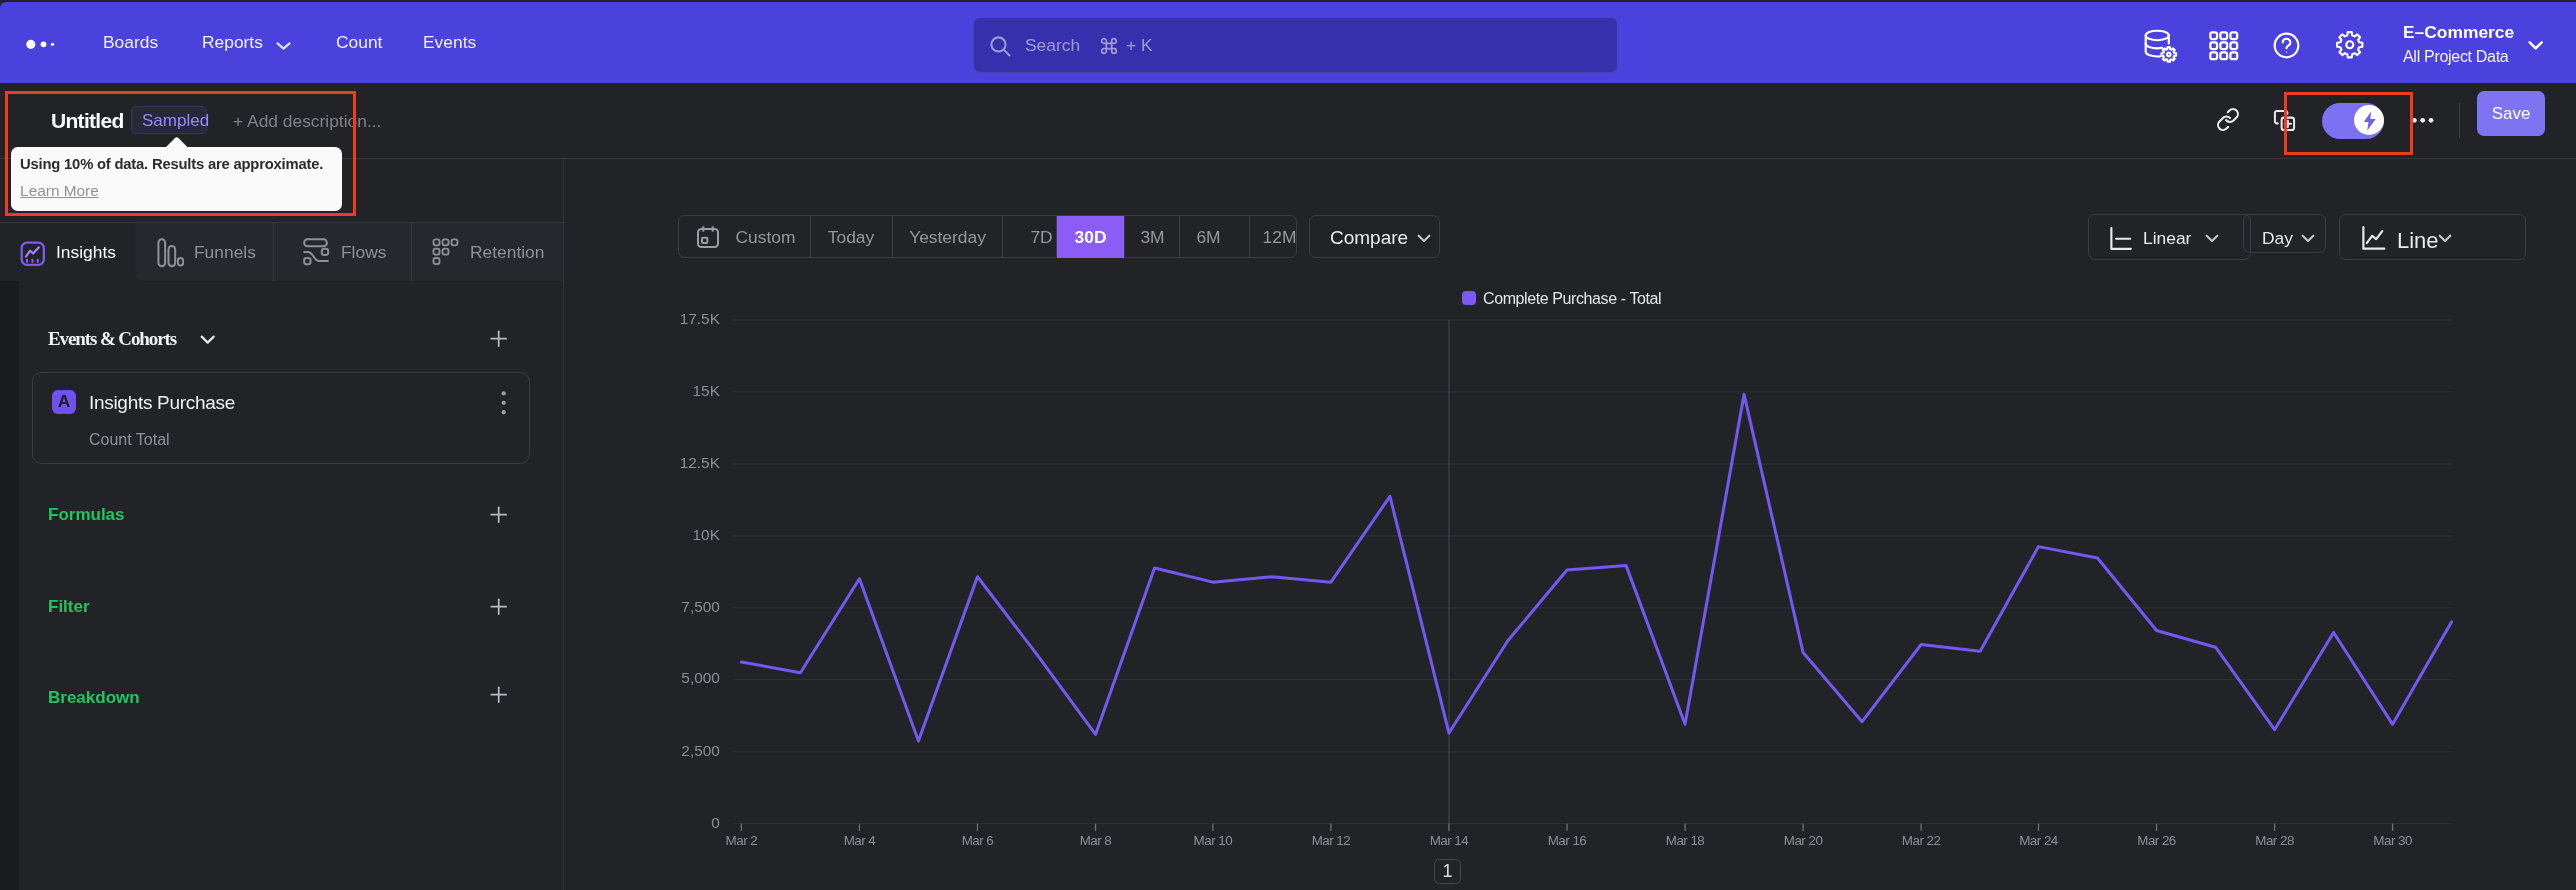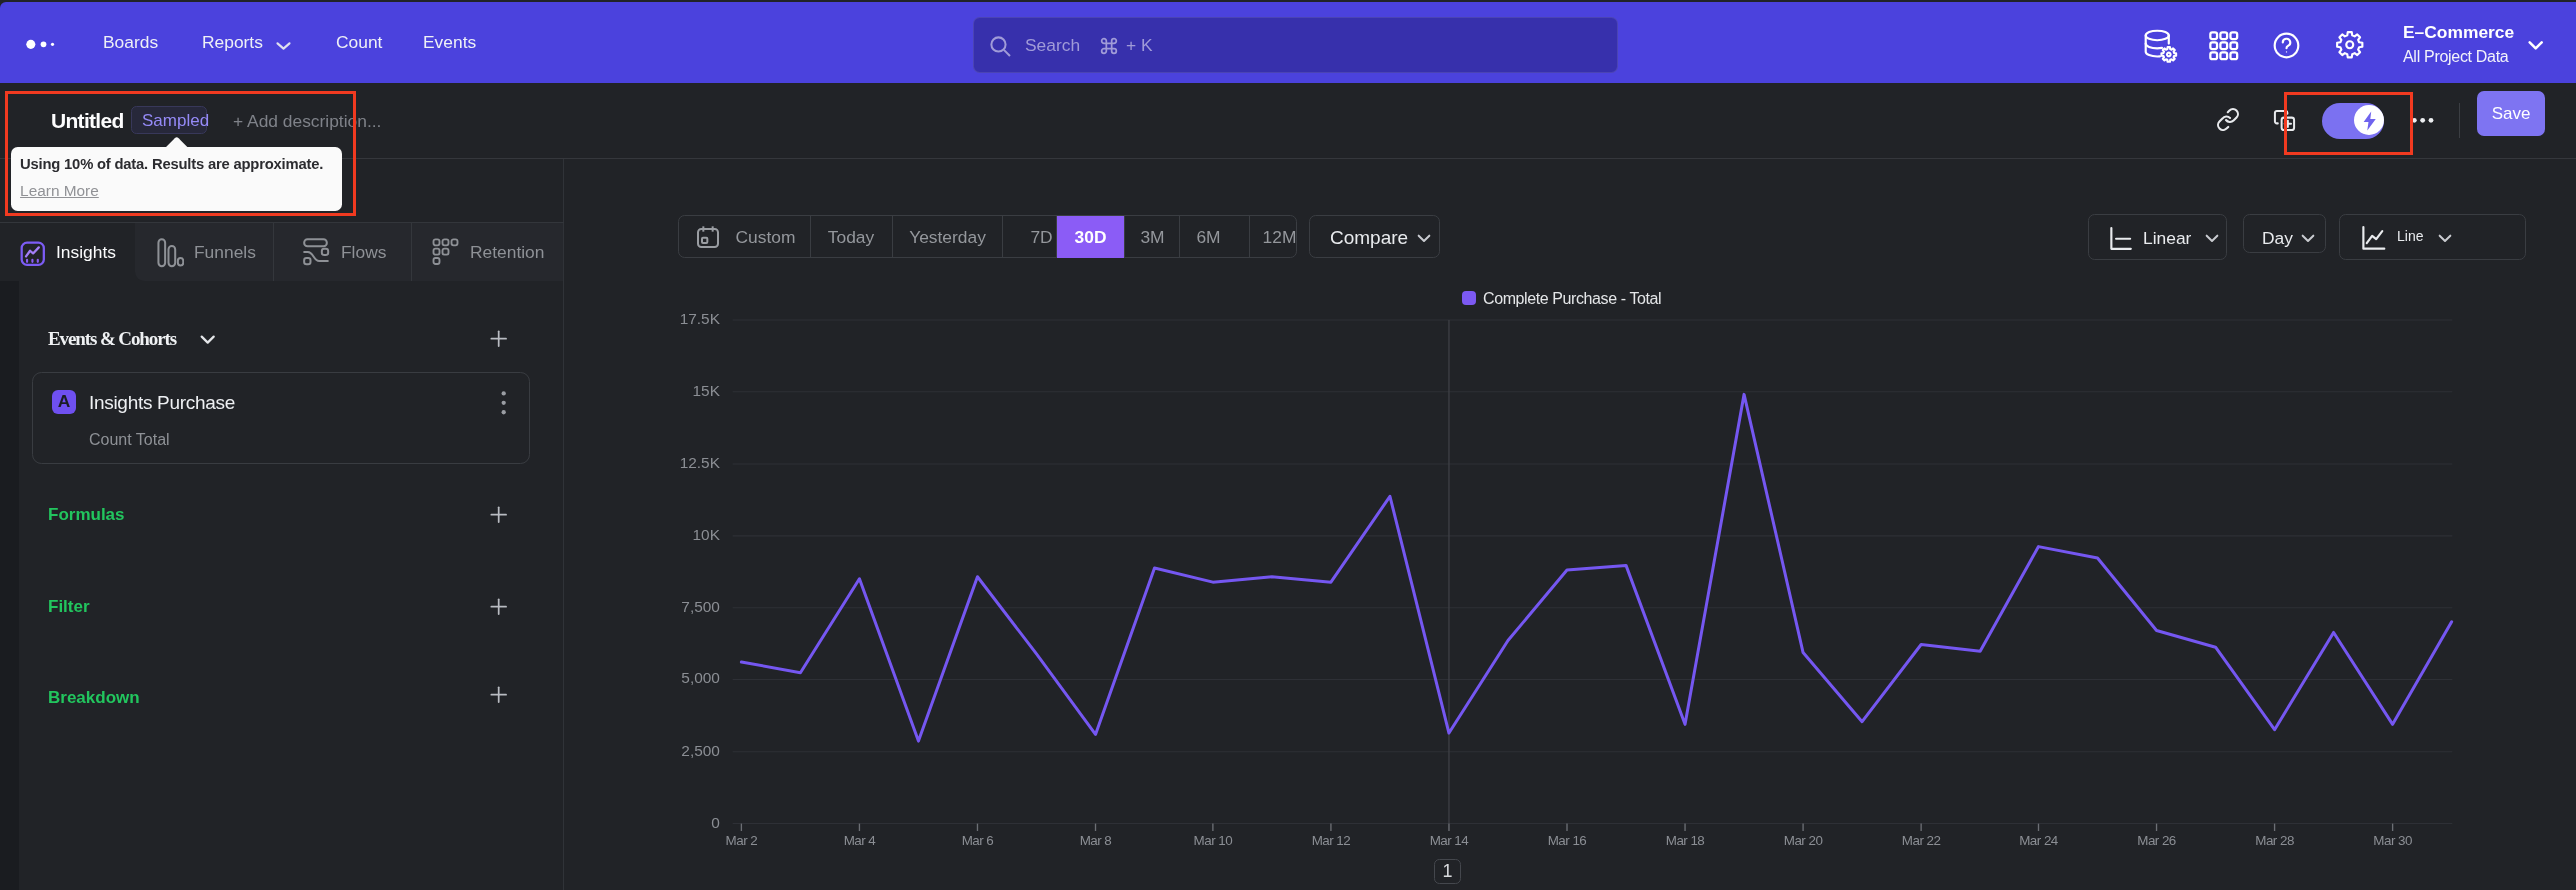--- a/index.html
+++ b/index.html
@@ -233,42 +233,42 @@
     <div class="seg" style="left:445px;width:56px;">3M</div>
     <div class="seg" style="left:500px;width:58px;">6M</div>
     <div class="seg" style="left:558px;width:60px;margin-left:12px;">12M</div>
   </div>
   <div class="btn" style="left:1309px;top:215px;width:131px;height:43px;">
     <span class="abs" style="left:20px;top:10.7px;font-size:19px;color:#e9ebee;">Compare</span>
     <svg class="abs" style="left:106px;top:17px" width="16" height="10.7" viewBox="0 0 24 16" fill="none" stroke="#c9cbd0" stroke-width="3" stroke-linecap="round" stroke-linejoin="round">
         <polyline points="4,4 12,12 20,4"></polyline>
       </svg>
   </div>
-  <div class="btn" style="left:2088px;top:214px;width:139px;height:46px;">
+  <div class="btn" style="left:2088px;top:214px;width:163px;height:46px;">
     <svg class="abs" style="left:19px;top:10.7px" width="25.5" height="25.5" viewBox="0 0 38 38" fill="none" stroke="#e9ebee" stroke-width="3.2" stroke-linecap="round" stroke-linejoin="round">
         <polyline points="5,3 5,34 34,34"></polyline>
         <line x1="12" y1="19" x2="33" y2="19"></line>
       </svg>
     <span class="abs" style="left:54px;top:13.4px;font-size:17.4px;">Linear</span>
     <svg class="abs" style="left:115px;top:18px" width="16" height="10.7" viewBox="0 0 24 16" fill="none" stroke="#c9cbd0" stroke-width="3" stroke-linecap="round" stroke-linejoin="round">
         <polyline points="4,4 12,12 20,4"></polyline>
       </svg>
   </div>
   <div class="btn" style="left:2243px;top:214px;width:83px;height:39px;text-align:right;">
     <span class="abs" style="left:18px;top:13.4px;font-size:17.4px;">Day</span>
     <svg class="abs" style="left:56px;top:18px" width="16" height="10.7" viewBox="0 0 24 16" fill="none" stroke="#c9cbd0" stroke-width="3" stroke-linecap="round" stroke-linejoin="round">
         <polyline points="4,4 12,12 20,4"></polyline>
       </svg>
   </div>
   <div class="btn" style="left:2339px;top:214px;width:187px;height:46px;">
     <svg class="abs" style="left:20px;top:10px" width="27" height="27" viewBox="0 0 40 40" fill="none" stroke="#e9ebee" stroke-width="3.2" stroke-linecap="round" stroke-linejoin="round">
         <polyline points="5,3 5,35 36,35"></polyline>
         <polyline points="10,27 18,16 24,21 33,9"></polyline>
       </svg>
-    <span class="abs" style="left:57px;top:13.4px;font-size:14px;text-align:center;">Line</span>
+    <span class="abs" style="left:57px;top:13.4px;font-size:22px;text-align:center;">Line</span>
     <svg class="abs" style="left:97px;top:18px" width="16" height="10.7" viewBox="0 0 24 16" fill="none" stroke="#c9cbd0" stroke-width="3" stroke-linecap="round" stroke-linejoin="round">
         <polyline points="4,4 12,12 20,4"></polyline>
       </svg>
   </div>
 
   <div class="abs" style="left:1462px;top:291px;width:14px;height:14px;background:#7c59f2;border-radius:4px;"></div>
   <div class="abs" style="left:1483px;top:290px;font-size:16px;color:#e4e6e8;letter-spacing:-0.4px;">Complete Purchase - Total</div>
 
   <svg class="abs" style="left:0;top:0" width="2576" height="890" viewBox="0 0 3840 1327">
 <line x1="1092" y1="477" x2="3656" y2="477" stroke="#2e3036" stroke-width="1.5"></line>

